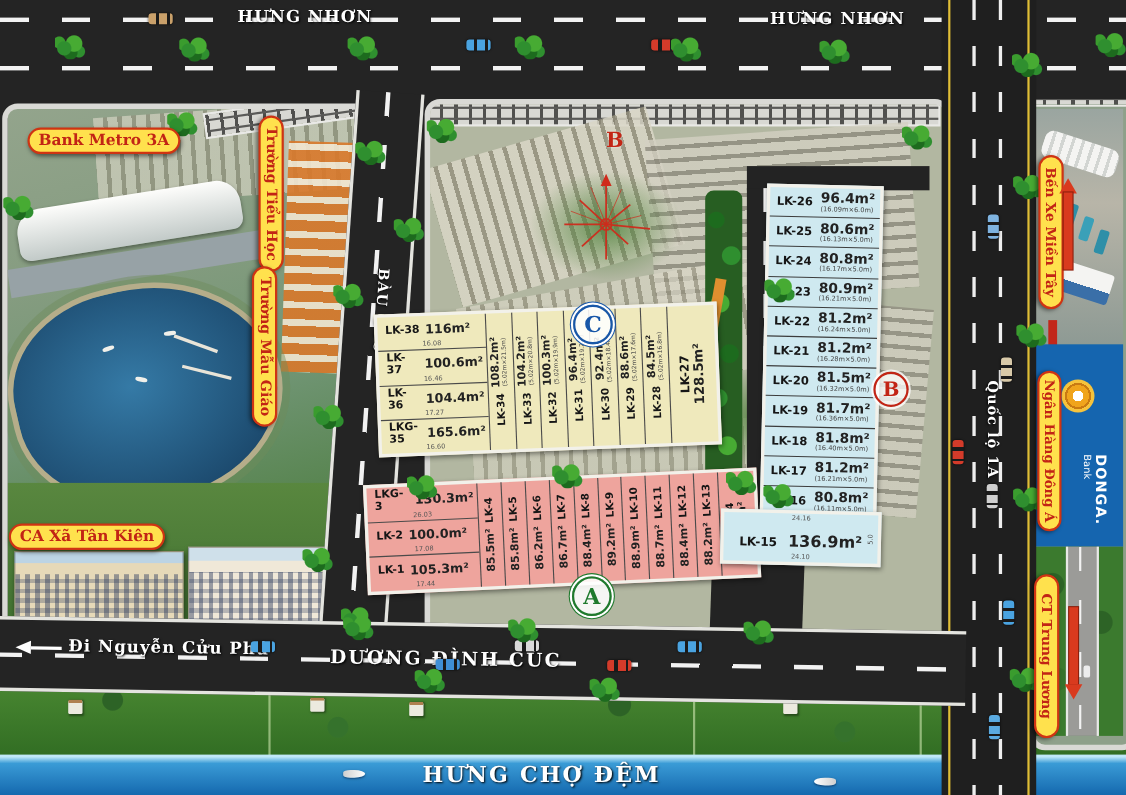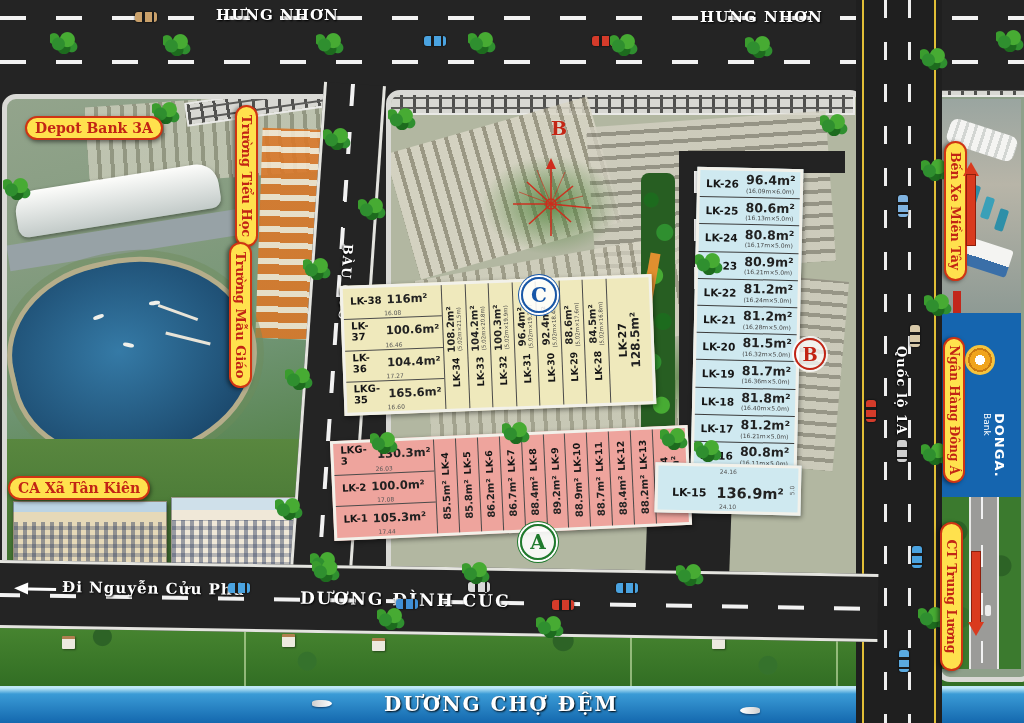--- a/index.html
+++ b/index.html
@@ -245,21 +245,21 @@
     <div class="gline" style="left:244px;"></div>
     <div class="gline" style="left:630px;"></div>
     <div class="gline" style="left:836px;"></div>
   </div>
   <div class="house" style="left:62px;top:636px;"></div>
   <div class="house" style="left:282px;top:634px;"></div>
   <div class="house" style="left:372px;top:638px;"></div>
   <div class="house" style="left:712px;top:636px;"></div>
 
   <div class="abs" id="river" style="left:0;top:686px;width:1024px;height:37px;z-index:2;background:linear-gradient(180deg,#bfe8f8 0 2px,#3a9bd6 8px,#1468ae 100%);">
-    <div class="road-label" style="position:absolute;left:384px;top:6px;font-size:20px;letter-spacing:2px;">DƯƠNG CHỢ ĐỆM</div>
+    <div class="road-label" style="position:absolute;left:384px;top:6px;font-size:20px;letter-spacing:2px;">HƯNG CHỢ ĐỆM</div>
   </div>
   <div class="boat" style="left:312px;top:700px;"></div>
   <div class="boat" style="left:740px;top:707px;transform:scaleX(-1);"></div>
 
   <div class="block" id="block-c">
     <div id="c-rows">
         <div class="yrow">
           <span class="pid">LK-38</span>
           <span class="parea">116m²</span>
           <div class="edge-dim">16.08</div>
@@ -569,21 +569,21 @@
     </g>
     <g stroke="#cf2b1c" stroke-width="0.8" fill="none" opacity="0.8">
       <line x1="44" y1="48" x2="30" y2="14"></line>
       <line x1="44" y1="48" x2="58" y2="16"></line>
       <line x1="44" y1="48" x2="12" y2="36"></line>
       <line x1="44" y1="48" x2="76" y2="40"></line>
     </g>
     <polygon points="44,2 39,13 49,13" fill="#cf2b1c"></polygon>
   </svg>
 
-  <div class="pill abs" style="left:25px;top:116px;font-size:14px;z-index:8;">Depot Bank 3A</div>
+  <div class="pill abs" style="left:25px;top:116px;font-size:14px;z-index:8;">Bank Metro 3A</div>
   <div class="vwrap" style="left:258px;top:105px;z-index:8;">
     <div class="pill" style="font-size:13px;width:122px;">Trường Tiểu Học</div>
   </div>
   <div class="vwrap" style="left:252px;top:242px;z-index:8;">
     <div class="pill" style="font-size:13px;width:126px;">Trường Mẫu Giáo</div>
   </div>
   <div class="pill abs" style="left:8px;top:476px;font-size:14px;z-index:8;">CA Xã Tân Kiên</div>
   <div class="vwrap" style="left:967px;top:141px;z-index:8;">
     <div class="pill" style="font-size:12.5px;width:120px;">Bến Xe Miền Tây</div>
   </div>

